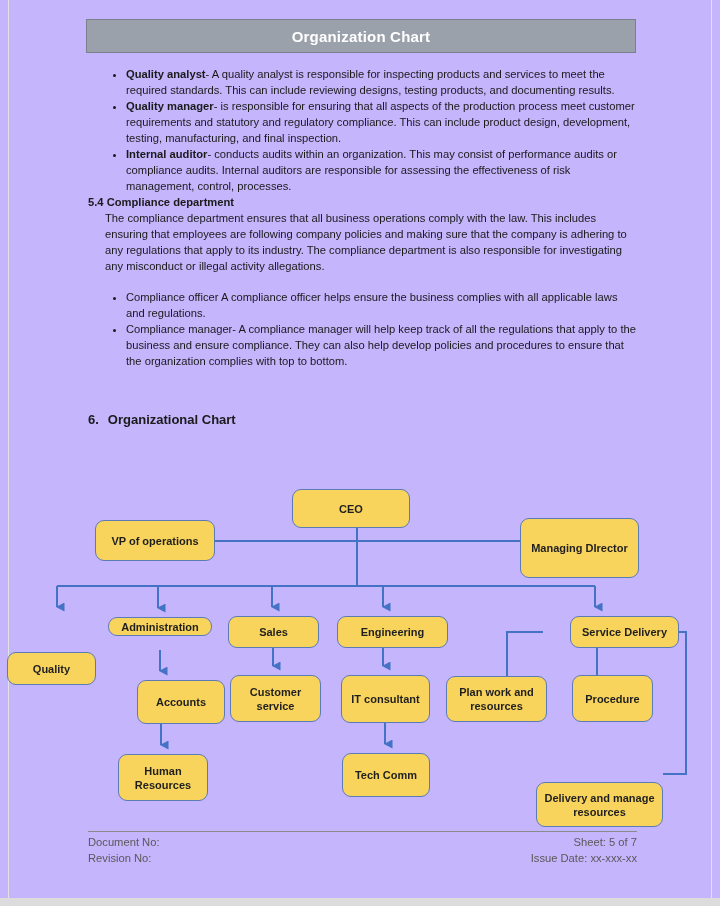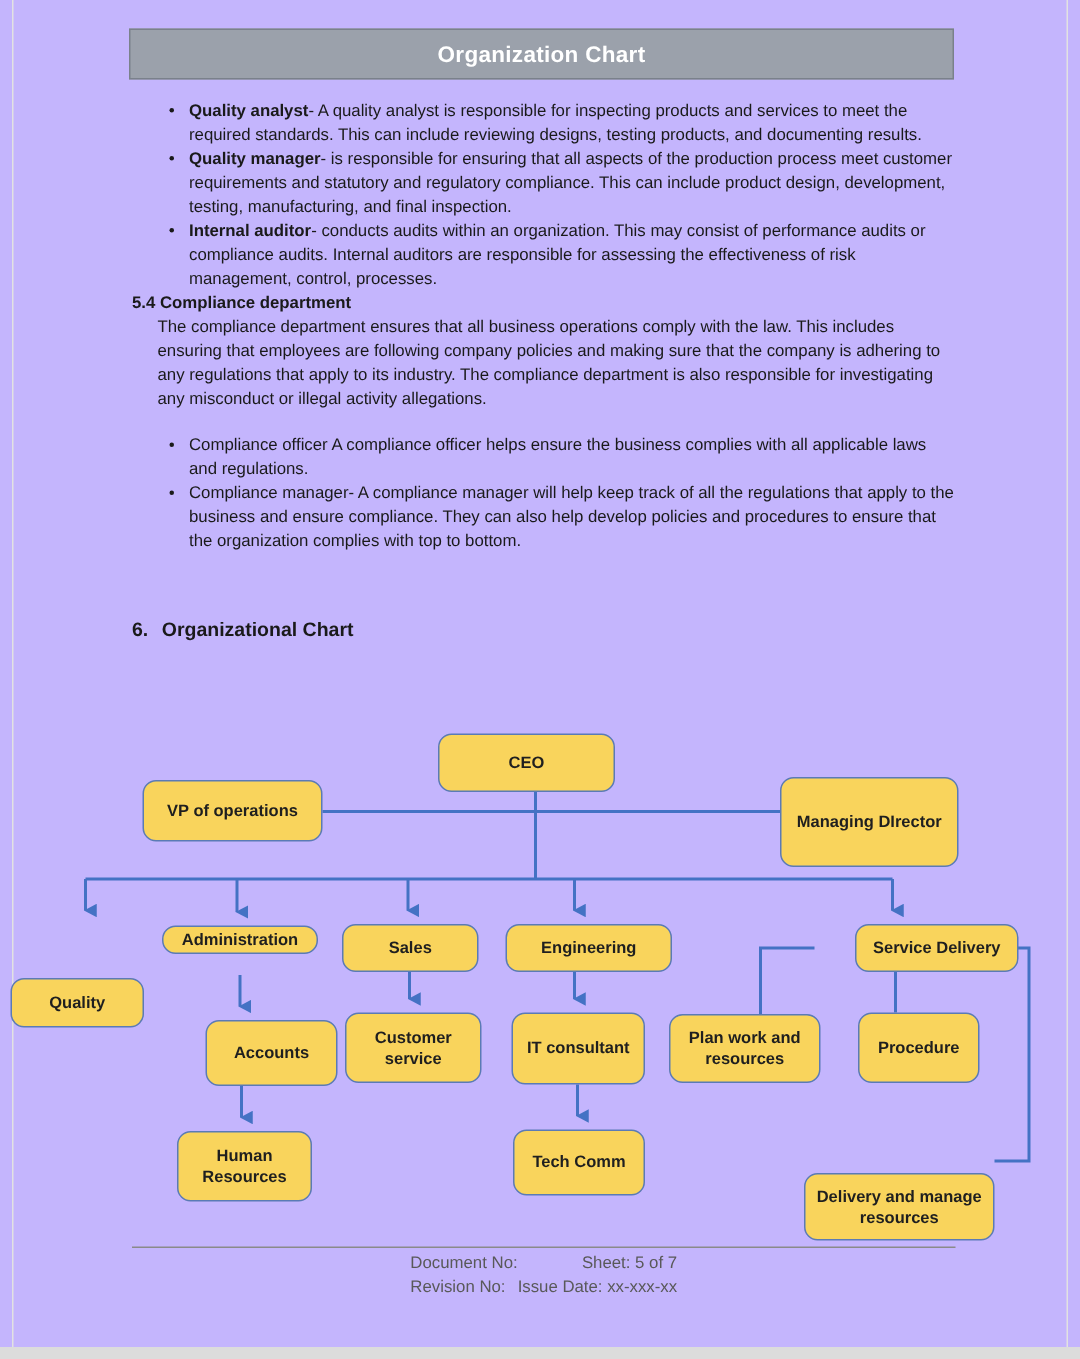--- a/index.html
+++ b/index.html
@@ -36,21 +36,21 @@
   .chart svg{position:absolute;left:0;top:0;}
   .node{
     position:absolute;box-sizing:border-box;background:#f9d45c;
     border:1.6px solid #5b7bb5;border-radius:9px;
     display:flex;align-items:center;justify-content:center;text-align:center;
     font-weight:bold;font-size:11px;line-height:14px;color:#1f1f1f;padding:2px 6px;
   }
 
   .footer-rule{position:absolute;left:88px;top:831px;width:549px;height:1px;background:#8a8a8a;}
   .footer{position:absolute;left:88px;top:834px;width:549px;color:#595959;font-size:11.2px;line-height:16px;
-    font-family:"Liberation Sans","DejaVu Sans",sans-serif;display:flex;justify-content:center;}
+    font-family:"Liberation Sans","DejaVu Sans",sans-serif;display:flex;justify-content:space-between;}
   .footer .col-r{text-align:right;}
 </style>
 </head>
 <body>
 
 <div class="page">
   <div class="edge-left"></div>
   <div class="edge-right"></div>
   <div class="edge-bottom"></div>
 

